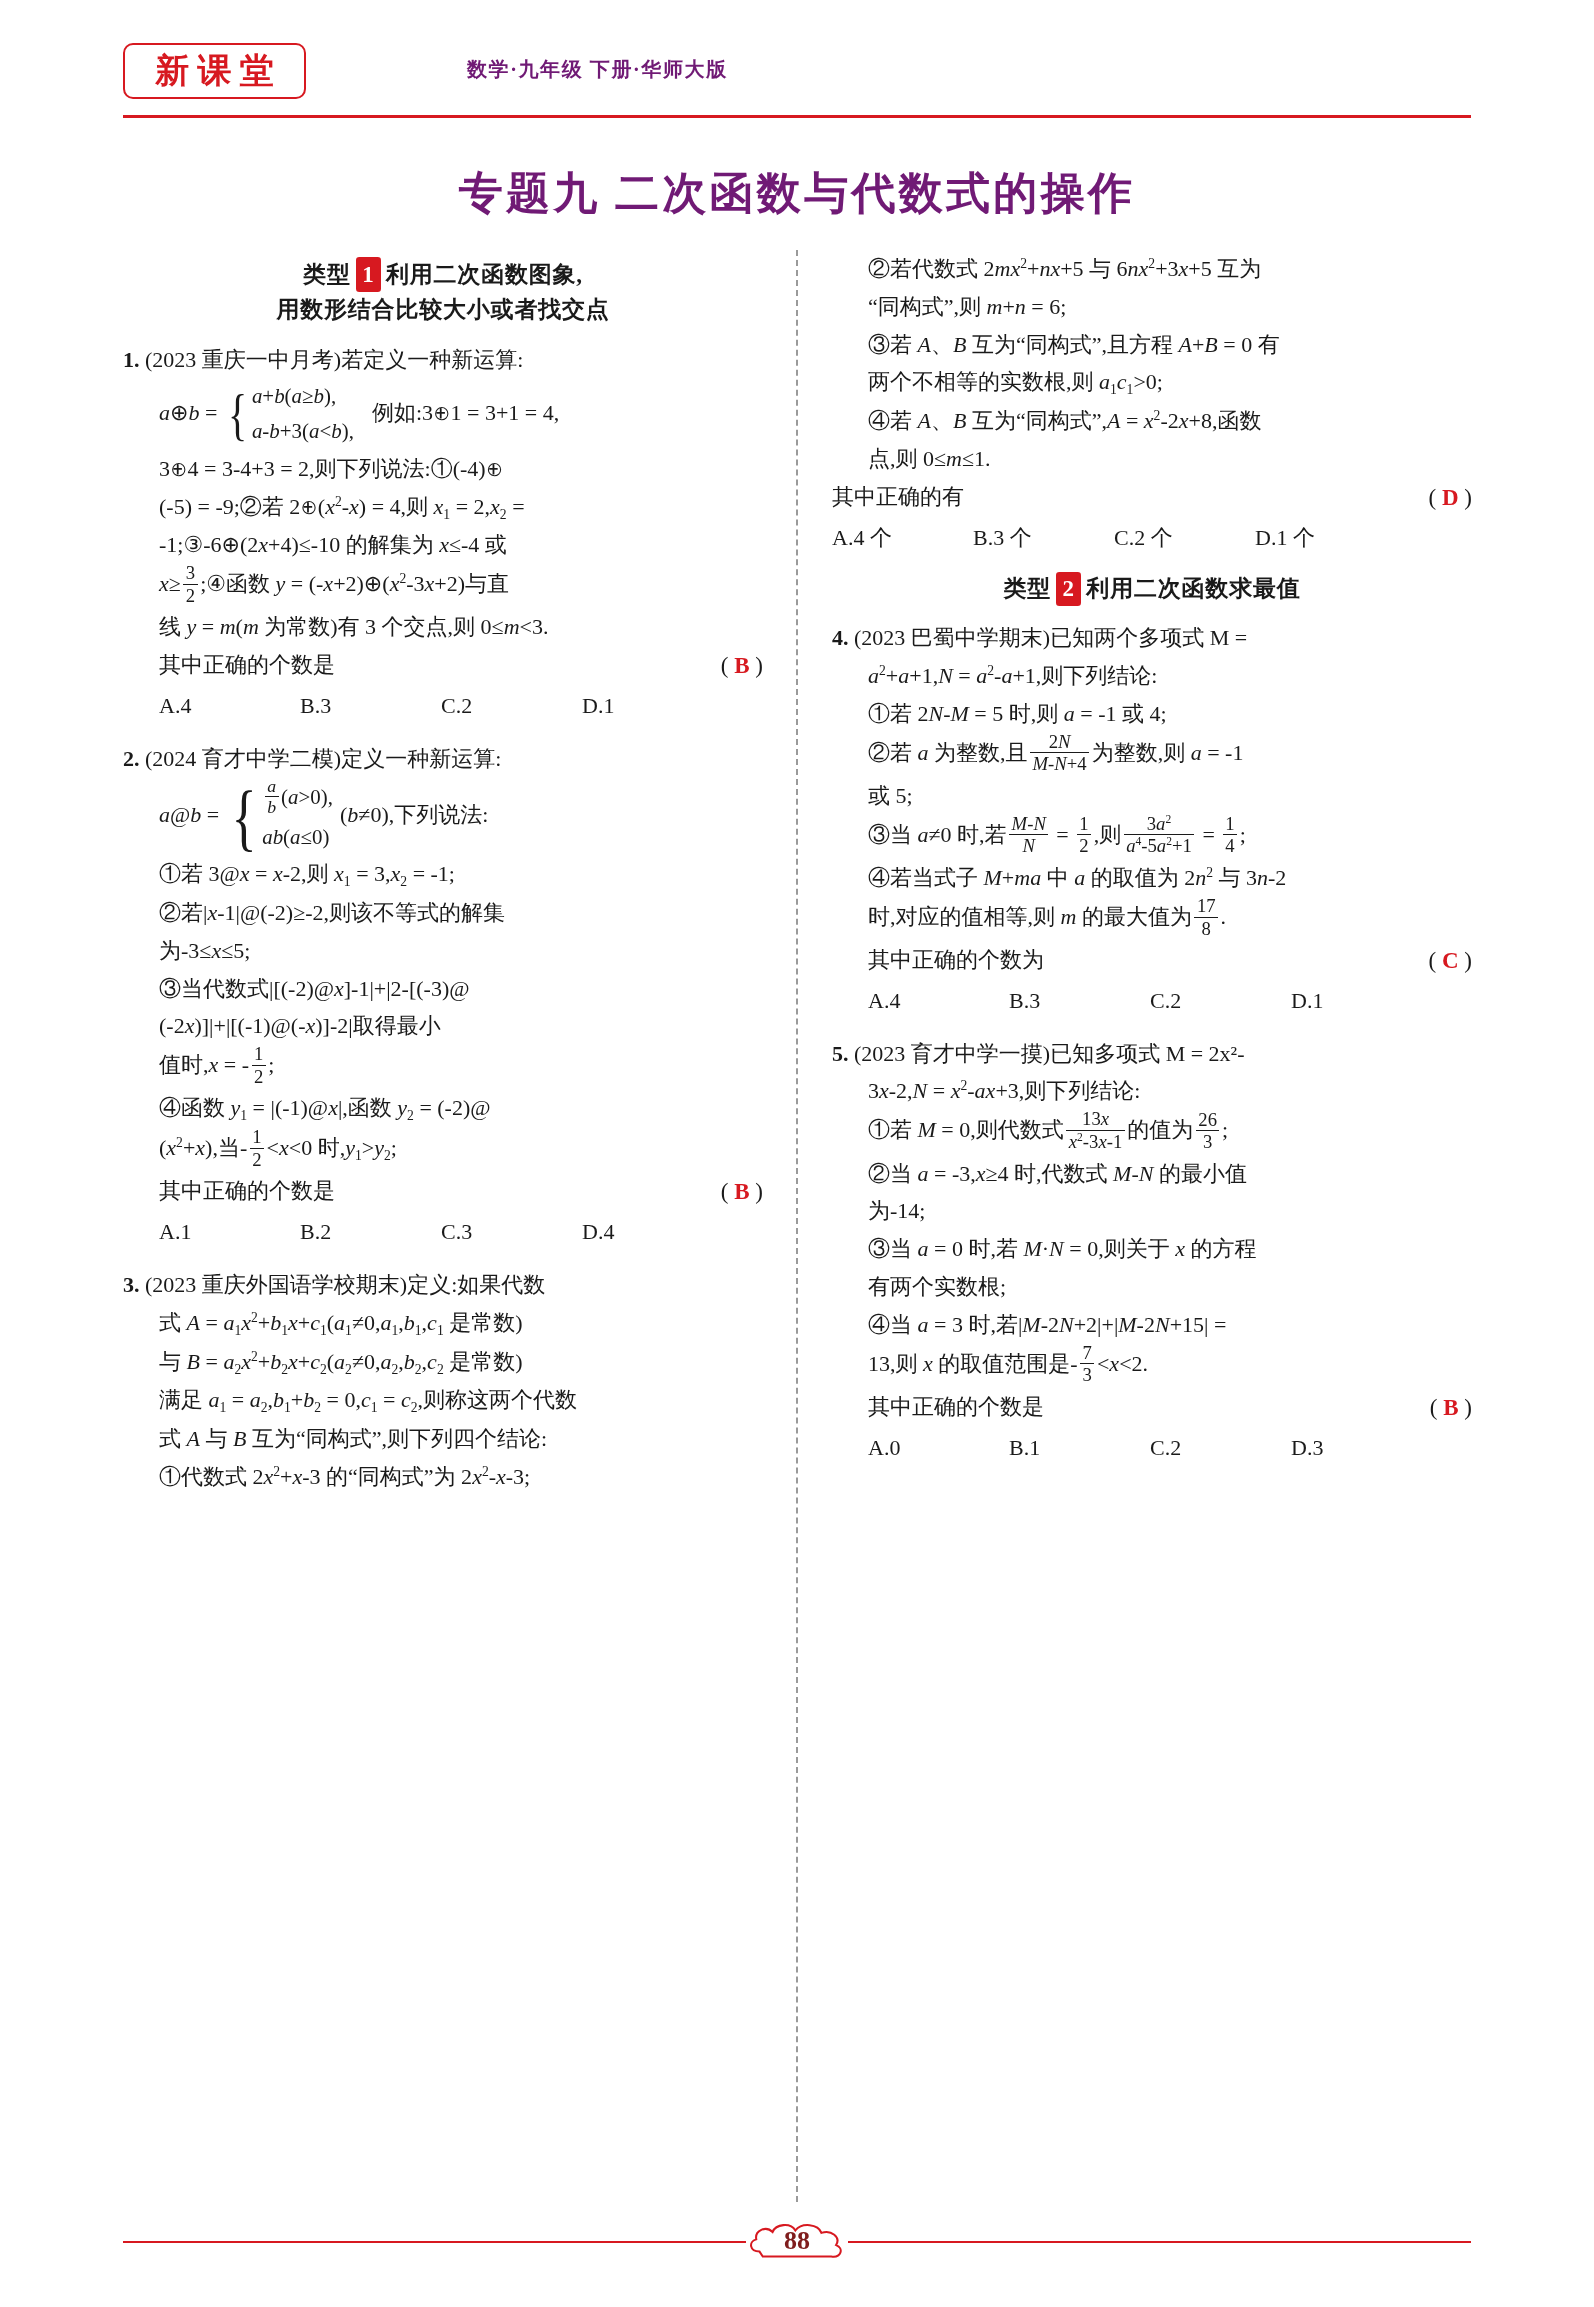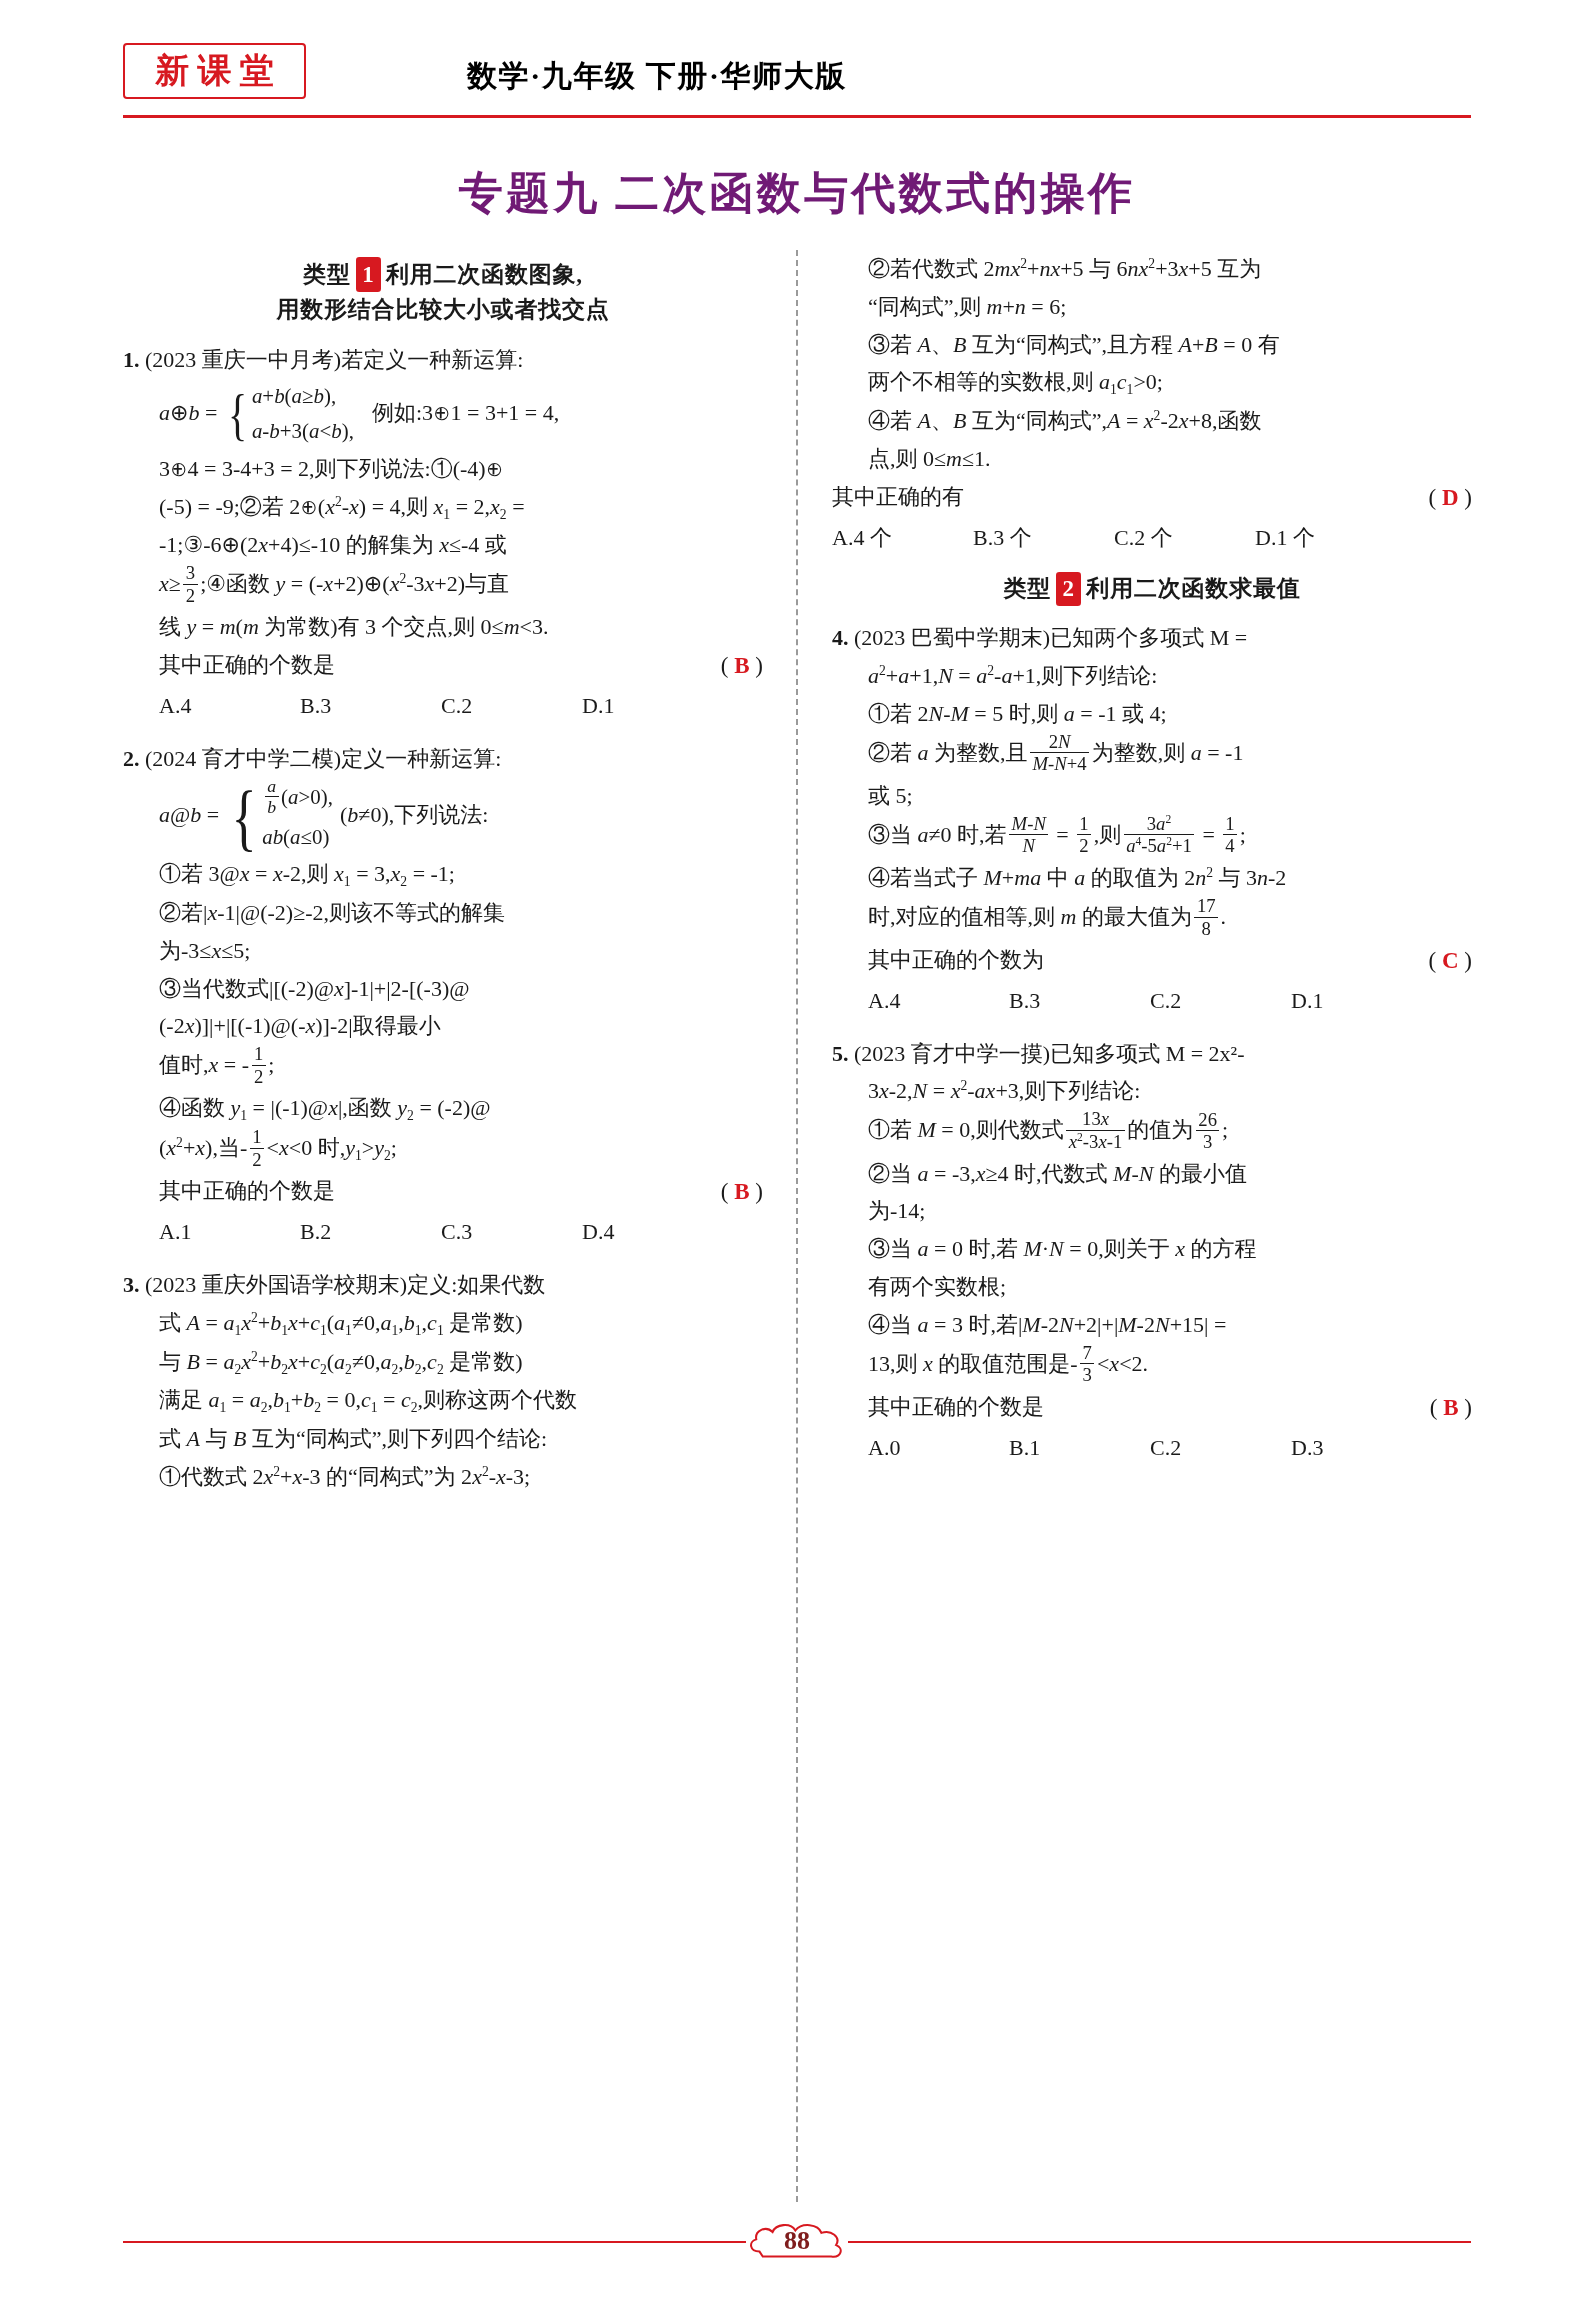--- a/index.html
+++ b/index.html
@@ -31,41 +31,41 @@
     right: 123px;
     height: 66px;
   }
   .logo-box {
     position: absolute;
     left: 0;
     top: 0;
     width: 179px;
     height: 52px;
     border: 2.5px solid #d71920;
-    border-radius: 4px;
+    border-radius: 10px;
     display: flex;
     align-items: center;
     justify-content: center;
   }
   .logo-text {
     font-family: "DejaVu Serif", serif;
     font-size: 34px;
     font-weight: bold;
     color: #d71920;
     letter-spacing: 8.2px;
     padding-left: 8.2px;
   }
   .header-title {
     position: absolute;
     left: 344px;
     top: 13px;
-    font-size: 30px;
+    font-size: 20px;
     font-weight: bold;
     letter-spacing: 1.6px;
-    color: #000000;
+    color: #701a75;
   }
   .header-rule {
     position: absolute;
     left: 123px;
     right: 123px;
     top: 115px;
     height: 3.3px;
     background: #d71920;
   }
 

